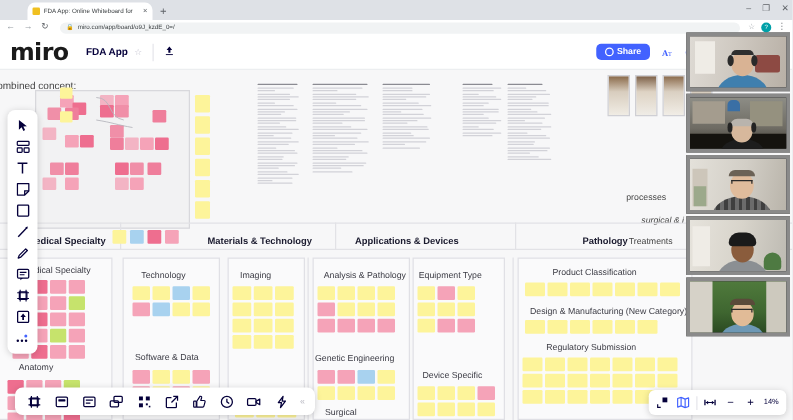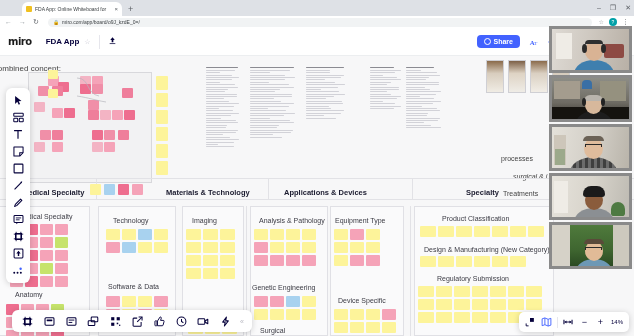--- a/index.html
+++ b/index.html
@@ -52,21 +52,21 @@
   }
   .kebab { font-size:7px; color:#5f6368; line-height:12px; }
 
   
   .miro-header {
     position:absolute; left:0; top:28px; width:634px; height:28px;
     background:#fff; border-bottom:1px solid #eceef0;
     display:flex; align-items:center; padding:0 8px;
   }
   .miro-logo {
-    font-size:10px; font-weight:700; color:#1a1a1a; letter-spacing:-0.5px;
+    font-size:19px; font-weight:700; color:#1a1a1a; letter-spacing:-0.5px;
     font-family:"DejaVu Sans", sans-serif;
   }
   .board-chip {
     display:flex; align-items:center; gap:5px; margin-left:14px;
   }
   .board-name { font-size:8px; font-weight:700; color:#05003b; }
   .board-star { font-size:7px; color:#c3c2cf; }
   .board-div { width:1px; height:14px; background:#e6e6ec; margin:0 8px; }
   .upload-ico { font-size:9px; color:#05003b; }
   .header-spacer { flex:1 1 auto; }
@@ -505,21 +505,21 @@
 
     <div class="note" style="left:90px;top:128px;width:11px;height:11px;background:#fdf49a"></div>
     <div class="note" style="left:104px;top:128px;width:11px;height:11px;background:#a8d2ef"></div>
     <div class="note" style="left:118px;top:128px;width:11px;height:11px;background:#ee6e8f"></div>
     <div class="note" style="left:132px;top:128px;width:11px;height:11px;background:#f5a3b8"></div>
 
     <div id="section-headers">
         <div class="sect-head" style="left: 22px; top: 132px;">Medical Specialty</div>
         <div class="sect-head" style="left: 166px; top: 132px;">Materials &amp; Technology</div>
         <div class="sect-head" style="left: 284px; top: 132px;">Applications &amp; Devices</div>
-        <div class="sect-head" style="left: 466px; top: 132px;">Specialty</div>
+        <div class="sect-head" style="left: 466px; top: 132px;">Pathology</div>
       </div>
 
     <div class="frame-box" style="left:-4px;top:150px;width:94px;height:130px"></div>
     <div class="frame-box" style="left:98px;top:150px;width:78px;height:130px"></div>
     <div class="frame-box" style="left:182px;top:150px;width:62px;height:130px"></div>
     <div class="frame-box" style="left:250px;top:150px;width:78px;height:130px"></div>
     <div class="frame-box" style="left:330px;top:150px;width:74px;height:130px"></div>
     <div class="frame-box" style="left:414px;top:150px;width:140px;height:130px"></div>
     <div class="vrule" style="left:246px;top:150px;height:130px"></div>
     <div class="vrule" style="left:410px;top:150px;height:130px"></div>

